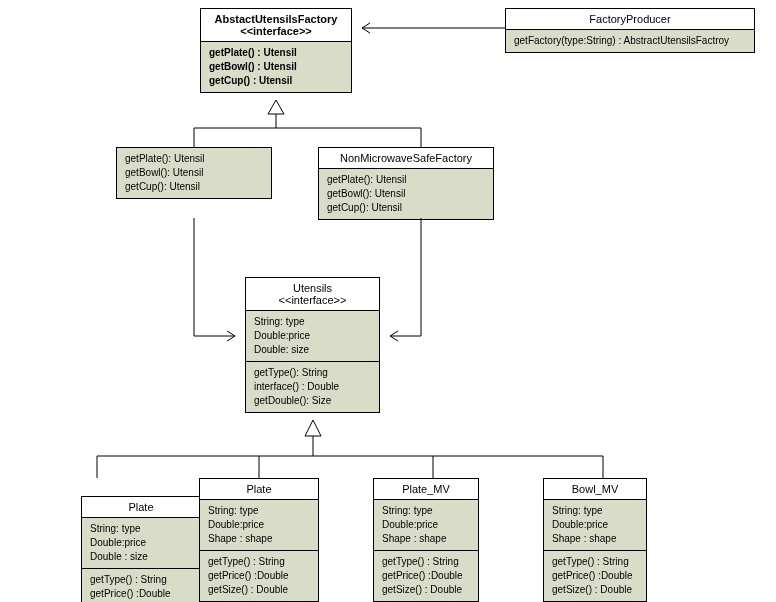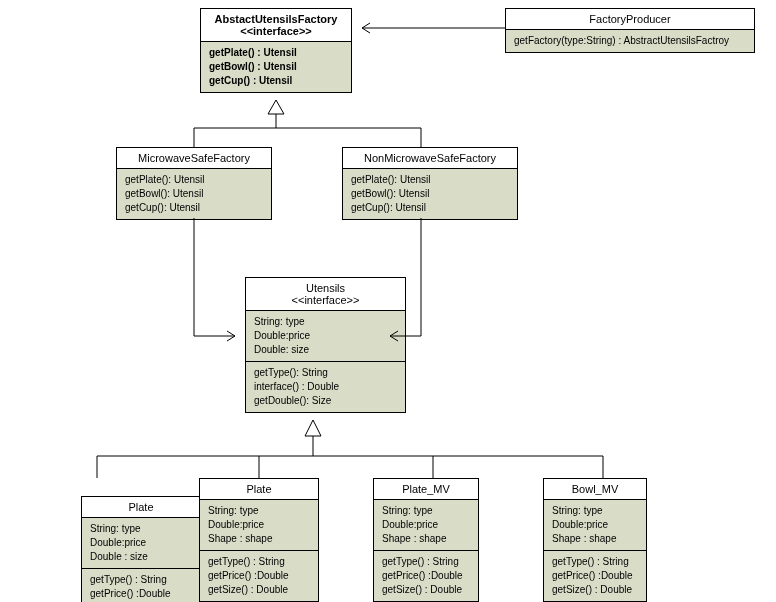--- a/index.html
+++ b/index.html
@@ -58,42 +58,39 @@
 <div class="uml-box" style="left:505px; top:8px; width:250px;">
   <div class="uml-title">
     <span>FactoryProducer</span>
   </div>
   <div class="uml-section">
     <div class="row">getFactory(type:String) : AbstractUtensilsFactroy</div>
   </div>
 </div>
 
 <div class="uml-box" style="left:116px; top:147px; width:156px;">
-  <div class="uml-title">
-    <span>MicrowaveSafeFactory</span>
-  </div>
   <div class="uml-section">
     <div class="row">getPlate(): Utensil</div>
     <div class="row">getBowl(): Utensil</div>
     <div class="row">getCup(): Utensil</div>
   </div>
 </div>
 
-<div class="uml-box" style="left:342px; top:147px; width:176px;">
+<div class="uml-box" style="left:318px; top:147px; width:176px;">
   <div class="uml-title">
     <span>NonMicrowaveSafeFactory</span>
   </div>
   <div class="uml-section">
     <div class="row">getPlate(): Utensil</div>
     <div class="row">getBowl(): Utensil</div>
     <div class="row">getCup(): Utensil</div>
   </div>
 </div>
 
-<div class="uml-box" style="left:245px; top:277px; width:161px;">
+<div class="uml-box" style="left:245px; top:277px; width:135px;">
   <div class="uml-title">
     <span>Utensils</span><br>
     <span>&lt;&lt;interface&gt;&gt;</span>
   </div>
   <div class="uml-section">
     <div class="row">String: type</div>
     <div class="row">Double:price</div>
     <div class="row">Double: size</div>
   </div>
   <div class="uml-section">

